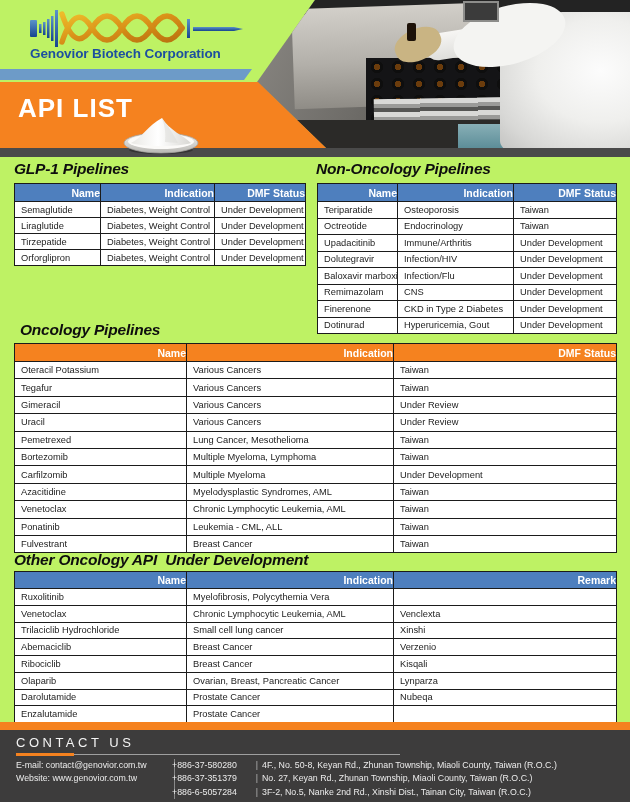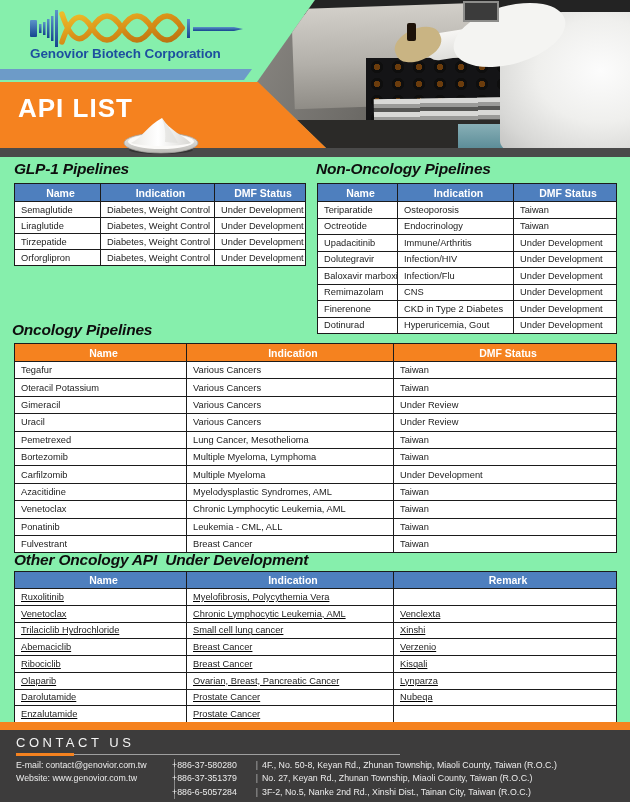--- a/index.html
+++ b/index.html
@@ -1,17 +1,17 @@
 <!DOCTYPE html>
 <html><head>
 <meta charset="utf-8">
 <style>
   * { margin:0; padding:0; box-sizing:border-box; }
   body { background:#888; font-family:"Liberation Sans", sans-serif; }
-  .page { position:relative; width:630px; height:802px; background:#86efac; overflow:hidden; margin:0 auto; }
+  .page { position:relative; width:630px; height:802px; background:#bef264; overflow:hidden; margin:0 auto; }
 
   
   .photo { position:absolute; left:0; top:0; width:630px; height:148px;
            clip-path:polygon(315px 0, 630px 0, 630px 148px, 326px 148px, 257px 82px); }
   .ph-base { position:absolute; inset:0;
            background:linear-gradient(115deg,#b5b2ac 0%,#918e89 32%,#6e6c68 58%,#4b4946 78%,#3a3836 100%); }
   .ph-topband { position:absolute; left:290px; top:0; width:340px; height:15px; background:#232323; }
   .ph-machine { position:absolute; left:293px; top:6px; width:190px; height:100px;
            background:linear-gradient(180deg,#d2cfc9 0%,#b3b0aa 55%,#8f8c86 100%); transform:rotate(-2deg); }
   .ph-screen { position:absolute; left:463px; top:1px; width:36px; height:21px; background:#3b3b3b; border:2px solid #8d8d8b; }
@@ -42,40 +42,40 @@
   .banner-title { position:absolute; left:18px; top:11px; color:#ffffff; font-size:26px; font-weight:800; letter-spacing:1px; }
   .dark-bar { position:absolute; left:0; top:148px; width:630px; height:9px; background:#4a4a4a; z-index:4; }
   .logo-wrap { position:absolute; left:30px; top:8px; z-index:5; }
   .company-name { position:absolute; left:30px; top:46px; z-index:5; color:#1d4f9f; font-size:13.5px; font-weight:bold; letter-spacing:-0.1px; }
   .dish { position:absolute; left:122px; top:114px; z-index:6; }
 
   
   .sec-title { position:absolute; font-size:15.5px; font-weight:800; color:#0e0e0e; letter-spacing:-0.2px; white-space:pre;font-style:italic; }
   #t-glp1 { left:14px; top:160px; }
   #t-nononc { left:316px; top:160px; }
-  #t-onc { left:12px; top:321px; }
+  #t-onc { left:20px; top:321px; }
   #t-other { left:14px; top:551px; }
 
   
   table.tbl { position:absolute; border-collapse:collapse; table-layout:fixed; background:#fff; }
   table.tbl th { border:1px solid #1b1b1b; color:#ffffff; font-size:10.5px; font-weight:bold;
-                 text-align:center; padding:0 0 0 6px; white-space:nowrap; overflow:hidden; }
+                 text-align:right; padding:0 0 0 6px; white-space:nowrap; overflow:hidden; }
   table.tbl td { border:1px solid #1b1b1b; font-size:9.3px; color:#1c1c1c;
                  padding:0 0 0 6px; white-space:nowrap; overflow:hidden; }
   table.blue-head thead th { background:#4e7fbe; }
   table.orange-head thead th { background:#f5821f; }
 
   #glp1-table  { left:14px;  top:183px; width:291px; }
   #glp1-table thead tr { height:18px; }  #glp1-table tbody tr { height:16px; }
   #nononc-table { left:317px; top:183px; width:299px; }
   #nononc-table thead tr { height:18px; } #nononc-table tbody tr { height:16.5px; }
   #onc-table   { left:14px;  top:343px; width:602px; }
   #onc-table thead tr { height:18px; }   #onc-table tbody tr { height:17.4px; }
   #other-table { left:14px;  top:571px; width:602px; }
-  #other-table thead tr { height:17px; } #other-table tbody tr { height:16.75px;text-decoration:underline; }
+  #other-table thead tr { height:17px; } #other-table tbody tr { height:16.75px; }
 
   
   .footer-strip { position:absolute; left:0; top:722px; width:630px; height:8px; background:#f5821f; }
   .footer { position:absolute; left:0; top:730px; width:630px; height:72px; background:#3d3c3c; }
   .contact-title { position:absolute; left:16px; top:5px; color:#f4f4f4; font-size:13px; letter-spacing:3.5px; }
   .contact-line { position:absolute; left:16px; top:24px; width:384px; height:1px; background:#9f9f9f; }
   .contact-line-orange { position:absolute; left:16px; top:23px; width:58px; height:3px; background:#f5821f; }
   .contact-rows { position:absolute; left:16px; top:28px; width:600px; }
   .c-row { display:grid; grid-template-columns:156px 80px 10px auto; align-items:center; height:13.5px;
            font-size:8.8px; color:#ececec; }
@@ -269,26 +269,26 @@
       </colgroup>
   <thead>
         <tr>
           <th>Name</th>
           <th>Indication</th>
           <th>DMF Status</th>
         </tr>
       </thead>
       <tbody>
         <tr>
+          <td>Oteracil Potassium</td>
+          <td>Various Cancers</td>
+          <td>Taiwan</td>
+        </tr>
+        <tr>
           <td>Tegafur</td>
-          <td>Various Cancers</td>
-          <td>Taiwan</td>
-        </tr>
-        <tr>
-          <td>Oteracil Potassium</td>
           <td>Various Cancers</td>
           <td>Taiwan</td>
         </tr>
         <tr>
           <td>Gimeracil</td>
           <td>Various Cancers</td>
           <td>Under Review</td>
         </tr>
         <tr>
           <td>Uracil</td>

